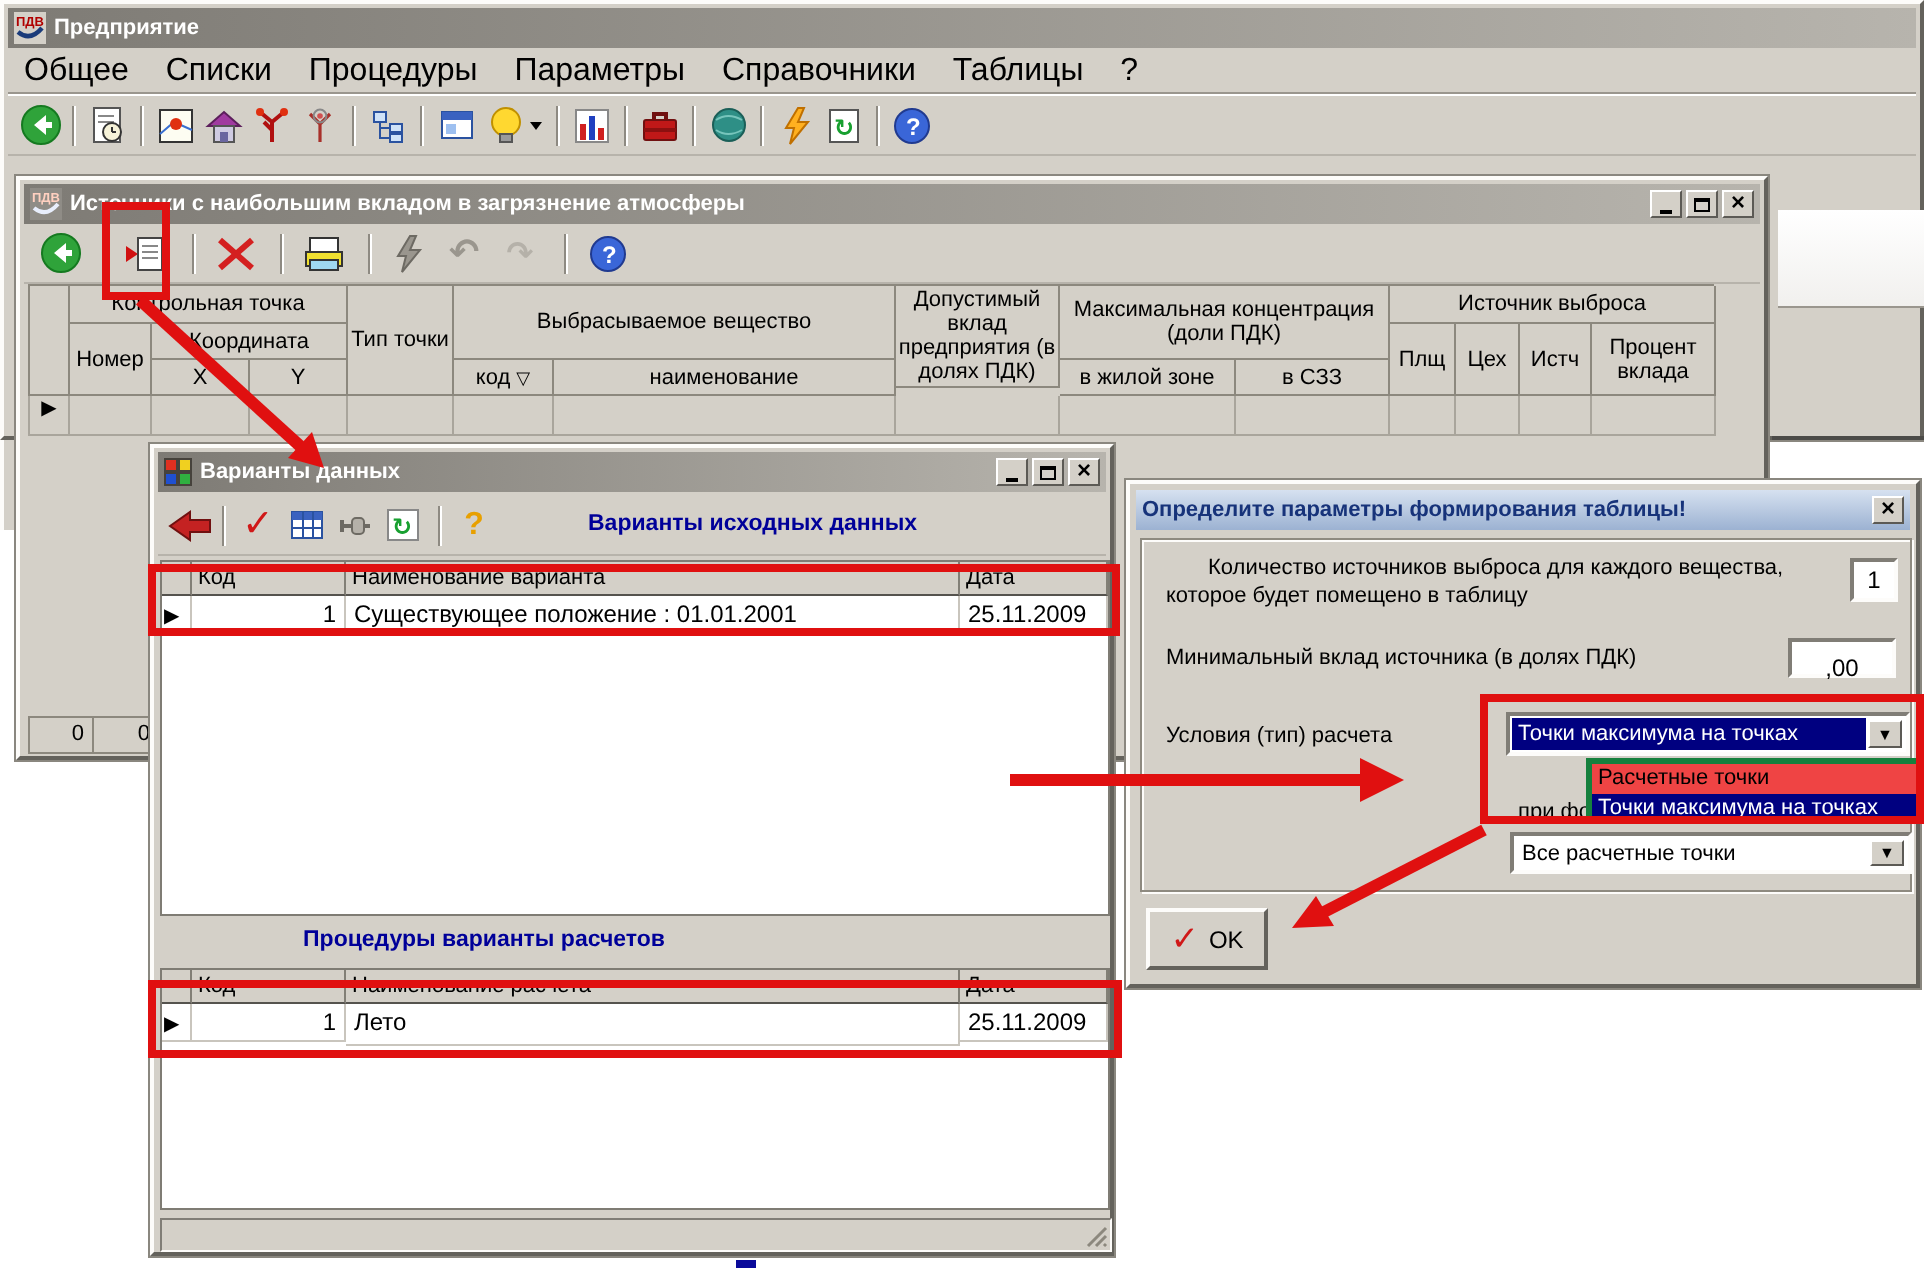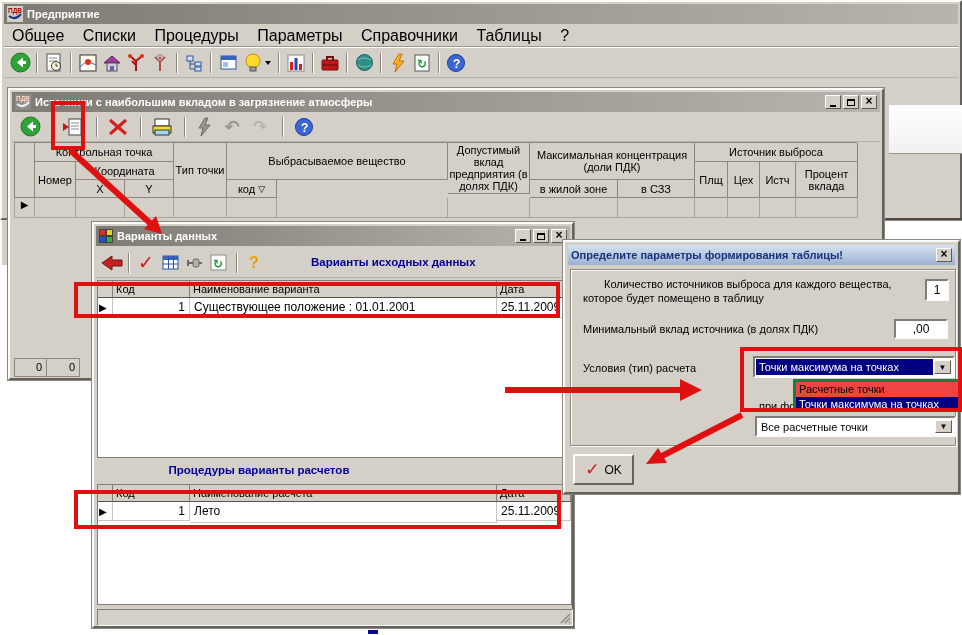--- a/index.html
+++ b/index.html
@@ -272,20 +272,21 @@
       <div class="gh" style="left:20px;top:19px;width:41px;height:36px;">Номер</div>
       <div class="gh" style="left:61px;top:19px;width:98px;height:18px;">Координата</div>
       <div class="gh" style="left:61px;top:37px;width:49px;height:18px;">X</div>
       <div class="gh" style="left:110px;top:37px;width:49px;height:18px;">Y</div>
       <div class="gh" style="left:159px;top:0;width:53px;height:55px;">Тип точки</div>
       <div class="gh" style="left:212px;top:0;width:221px;height:37px;">Выбрасываемое вещество</div>
       <div class="gh" style="left:212px;top:37px;width:50px;height:18px;gap:3px;">
         <span>код</span>
         <span style="font-size:9px;">▽</span>
       </div>
+      <div class="gh" style="left:262px;top:37px;width:171px;height:18px;">наименование</div>
       <div class="gh" style="left:433px;top:0;width:82px;height:51px;font-size:11px;">Допустимый вклад предприятия (в долях ПДК)</div>
       <div class="gh" style="left:515px;top:0;width:165px;height:37px;">Максимальная концентрация (доли ПДК)</div>
       <div class="gh" style="left:515px;top:37px;width:88px;height:18px;">в жилой зоне</div>
       <div class="gh" style="left:603px;top:37px;width:77px;height:18px;">в СЗЗ</div>
       <div class="gh" style="left:680px;top:0;width:163px;height:19px;">Источник выброса</div>
       <div class="gh" style="left:680px;top:19px;width:33px;height:36px;">Плщ</div>
       <div class="gh" style="left:713px;top:19px;width:32px;height:36px;">Цех</div>
       <div class="gh" style="left:745px;top:19px;width:36px;height:36px;">Истч</div>
       <div class="gh" style="left:781px;top:19px;width:62px;height:36px;">Процент вклада</div>
     </div>
@@ -306,21 +307,21 @@
       <div class="gcell" style="left:745px;top:0;width:36px;height:20px;"></div>
       <div class="gcell" style="left:781px;top:0;width:62px;height:20px;"></div>
     </div>
 
     <div style="position:absolute;left:4px;top:268px;width:66px;height:19px;border:1px solid #8c887e;background:#d4d0c8;display:flex;">
       <span style="width:32px;border-right:1px solid #8c887e;font-size:11px;text-align:right;padding:2px 4px 0 0;">0</span>
       <span style="width:32px;font-size:11px;text-align:right;padding:2px 4px 0 0;">0</span>
     </div>
   </div>
 
-  <div class="win" style="left:92px;top:222px;width:482px;height:406px;z-index:3;">
+  <div class="win" style="left:75px;top:222px;width:482px;height:406px;z-index:3;">
     <div class="titlebar">
       <span style="display:inline-block;width:14px;height:14px;">
         <svg width="14" height="14">
             <rect x="0" y="0" width="14" height="14" fill="#46423c"></rect>
             <rect x="1" y="1" width="5" height="5" fill="#e03020"></rect>
             <rect x="8" y="1" width="5" height="5" fill="#f0d020"></rect>
             <rect x="1" y="8" width="5" height="5" fill="#2050d0"></rect>
             <rect x="8" y="8" width="5" height="5" fill="#30b040"></rect>
           </svg>
       </span>
@@ -420,21 +421,21 @@
       </span>
     </div>
 
     <div style="position:absolute;left:5px;top:27px;width:386px;height:177px;border:1px solid #8e8a80;box-shadow:1px 1px 0 #fdfcfa, inset 1px 1px 0 #fdfcfa;"></div>
 
     <div class="lbl" style="left:18px;top:36px;padding-left:21px;">Количество источников выброса для каждого вещества,</div>
     <div class="lbl" style="left:18px;top:50px;">которое будет помещено в таблицу</div>
     <div class="sunken" style="position:absolute;left:360px;top:37px;width:24px;height:22px;font-size:12px;text-align:center;padding-top:2px;">1</div>
 
     <div class="lbl" style="left:18px;top:81px;">Минимальный вклад источника  (в долях ПДК)</div>
-    <div class="sunken" style="position:absolute;left:329px;top:77px;width:54px;height:20px;font-size:12px;text-align:center;padding-top:1px;">,00</div>
+    <div class="sunken" style="position:absolute;left:329px;top:77px;width:54px;height:20px;font-size:12px;text-align:center;padding-top:6px;">,00</div>
 
     <div class="lbl" style="left:18px;top:120px;">Условия (тип) расчета</div>
 
     <div class="sunken" style="position:absolute;left:188px;top:114px;width:202px;height:22px;background:#fff;">
       <div style="position:absolute;left:1px;top:1px;right:20px;bottom:1px;background:#000080;color:#fff;font-size:11px;padding:2px 0 0 3px;white-space:nowrap;overflow:hidden;">Точки максимума на точках</div>
       <span class="combo-btn">
           <span>▼</span>
         </span>
     </div>
 

